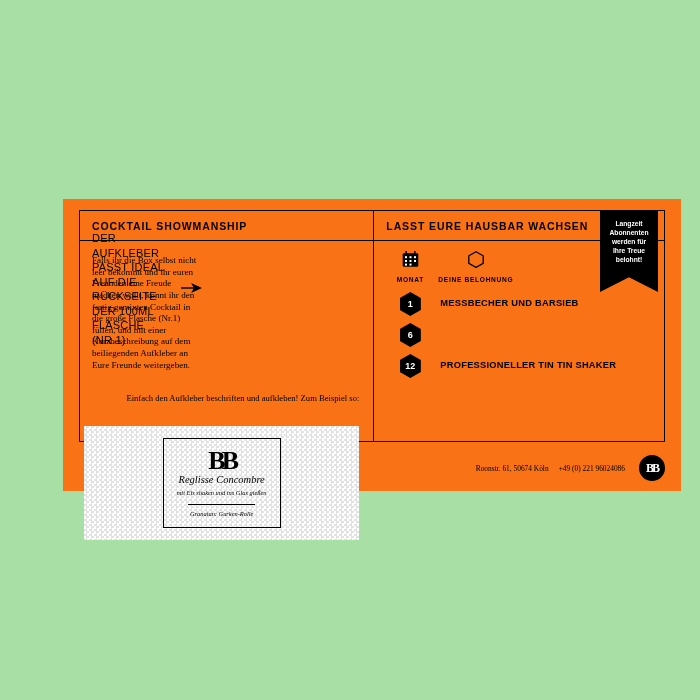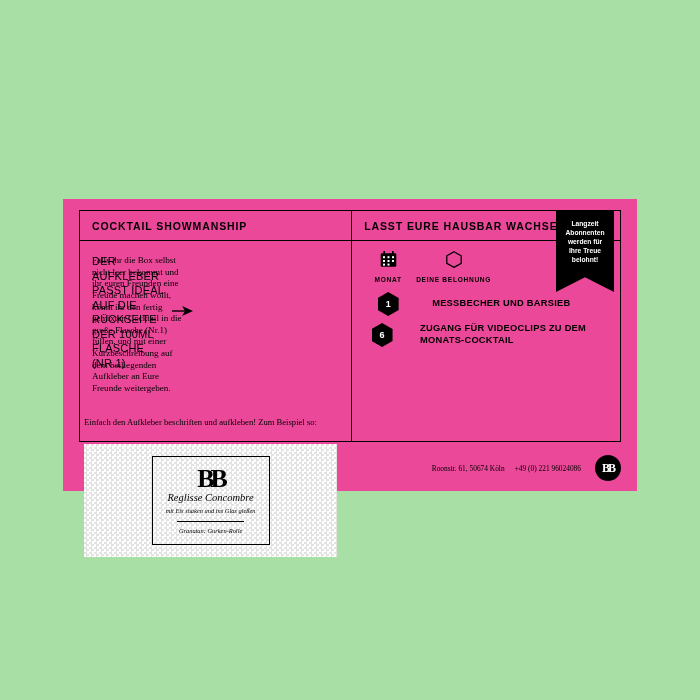--- a/index.html
+++ b/index.html
@@ -10,23 +10,23 @@
     width: 700px;
     height: 700px;
     background: #a8dfa4;
     font-family: "Liberation Sans", sans-serif;
     overflow: hidden;
   }
   .card {
     position: absolute;
     left: 63px;
     top: 199px;
-    width: 574px;
+    width: 618px;
     height: 292px;
-    background: #ec4899;
+    background: #f97316;
     box-sizing: border-box;
   }
   .card-inner {
     position: absolute;
     left: 16px;
     top: 11px;
     right: 16px;
     bottom: 11px;
   }
 
@@ -108,23 +108,23 @@
 
   .left-col-sticker {
     flex: 1;
     padding: 12px 14px 10px 4px;
     box-sizing: border-box;
   }
   .sticker-caption {
     font-family: "Liberation Serif", serif;
     font-size: 8.6px;
     line-height: 1.3;
-    text-align: left;
-    color: #000;
-    margin-bottom: 16px;
+    text-align: right;
+    color: #000;
+    margin-bottom: 22px;
   }
   .sticker-box {
     background:
       repeating-conic-gradient(#e2e2e2 0% 25%, #ffffff 0% 50%) 0 0/5px 5px;
     padding: 12px 10px;
     box-sizing: border-box;
     display: flex;
     justify-content: center;
   }
   .label {
@@ -214,21 +214,21 @@
     background: #000;
     clip-path: polygon(50% 0%, 100% 25%, 100% 75%, 50% 100%, 0% 75%, 0% 25%);
     color: #fff;
     font-size: 9px;
     font-weight: bold;
     display: flex;
     align-items: center;
     justify-content: center;
   }
   .row-label {
-    margin-left: 22px;
+    margin-left: 8px;
     font-size: 9.3px;
     font-weight: bold;
     letter-spacing: 0.25px;
     line-height: 1.28;
     color: #000;
     text-transform: uppercase;
   }
 
   
   .ribbon {
@@ -373,21 +373,26 @@
             <div class="row">
               <div class="hexwrap">
                 <div class="hex">1</div>
               </div>
               <div class="row-label">MESSBECHER UND BARSIEB</div>
             </div>
             <div class="row">
               <div class="hexwrap">
                 <div class="hex">6</div>
               </div>
-              <div class="row-label">ZUGANG FÜR VIDEOCLIPS ZU DEM MONATS-COCKTAIL</div>
+            </div>
+            <div class="row">
+              <div class="hexwrap">
+                <div class="hex">12</div>
+              </div>
+              <div class="row-label">PROFESSIONELLER TIN TIN SHAKER</div>
             </div>
           </div>
         </div>
       </div>
 
     </div>
 
     <div class="footer">
       <div class="footer-left">
         <span>Roonstr. 61, 50674 Köln</span>

